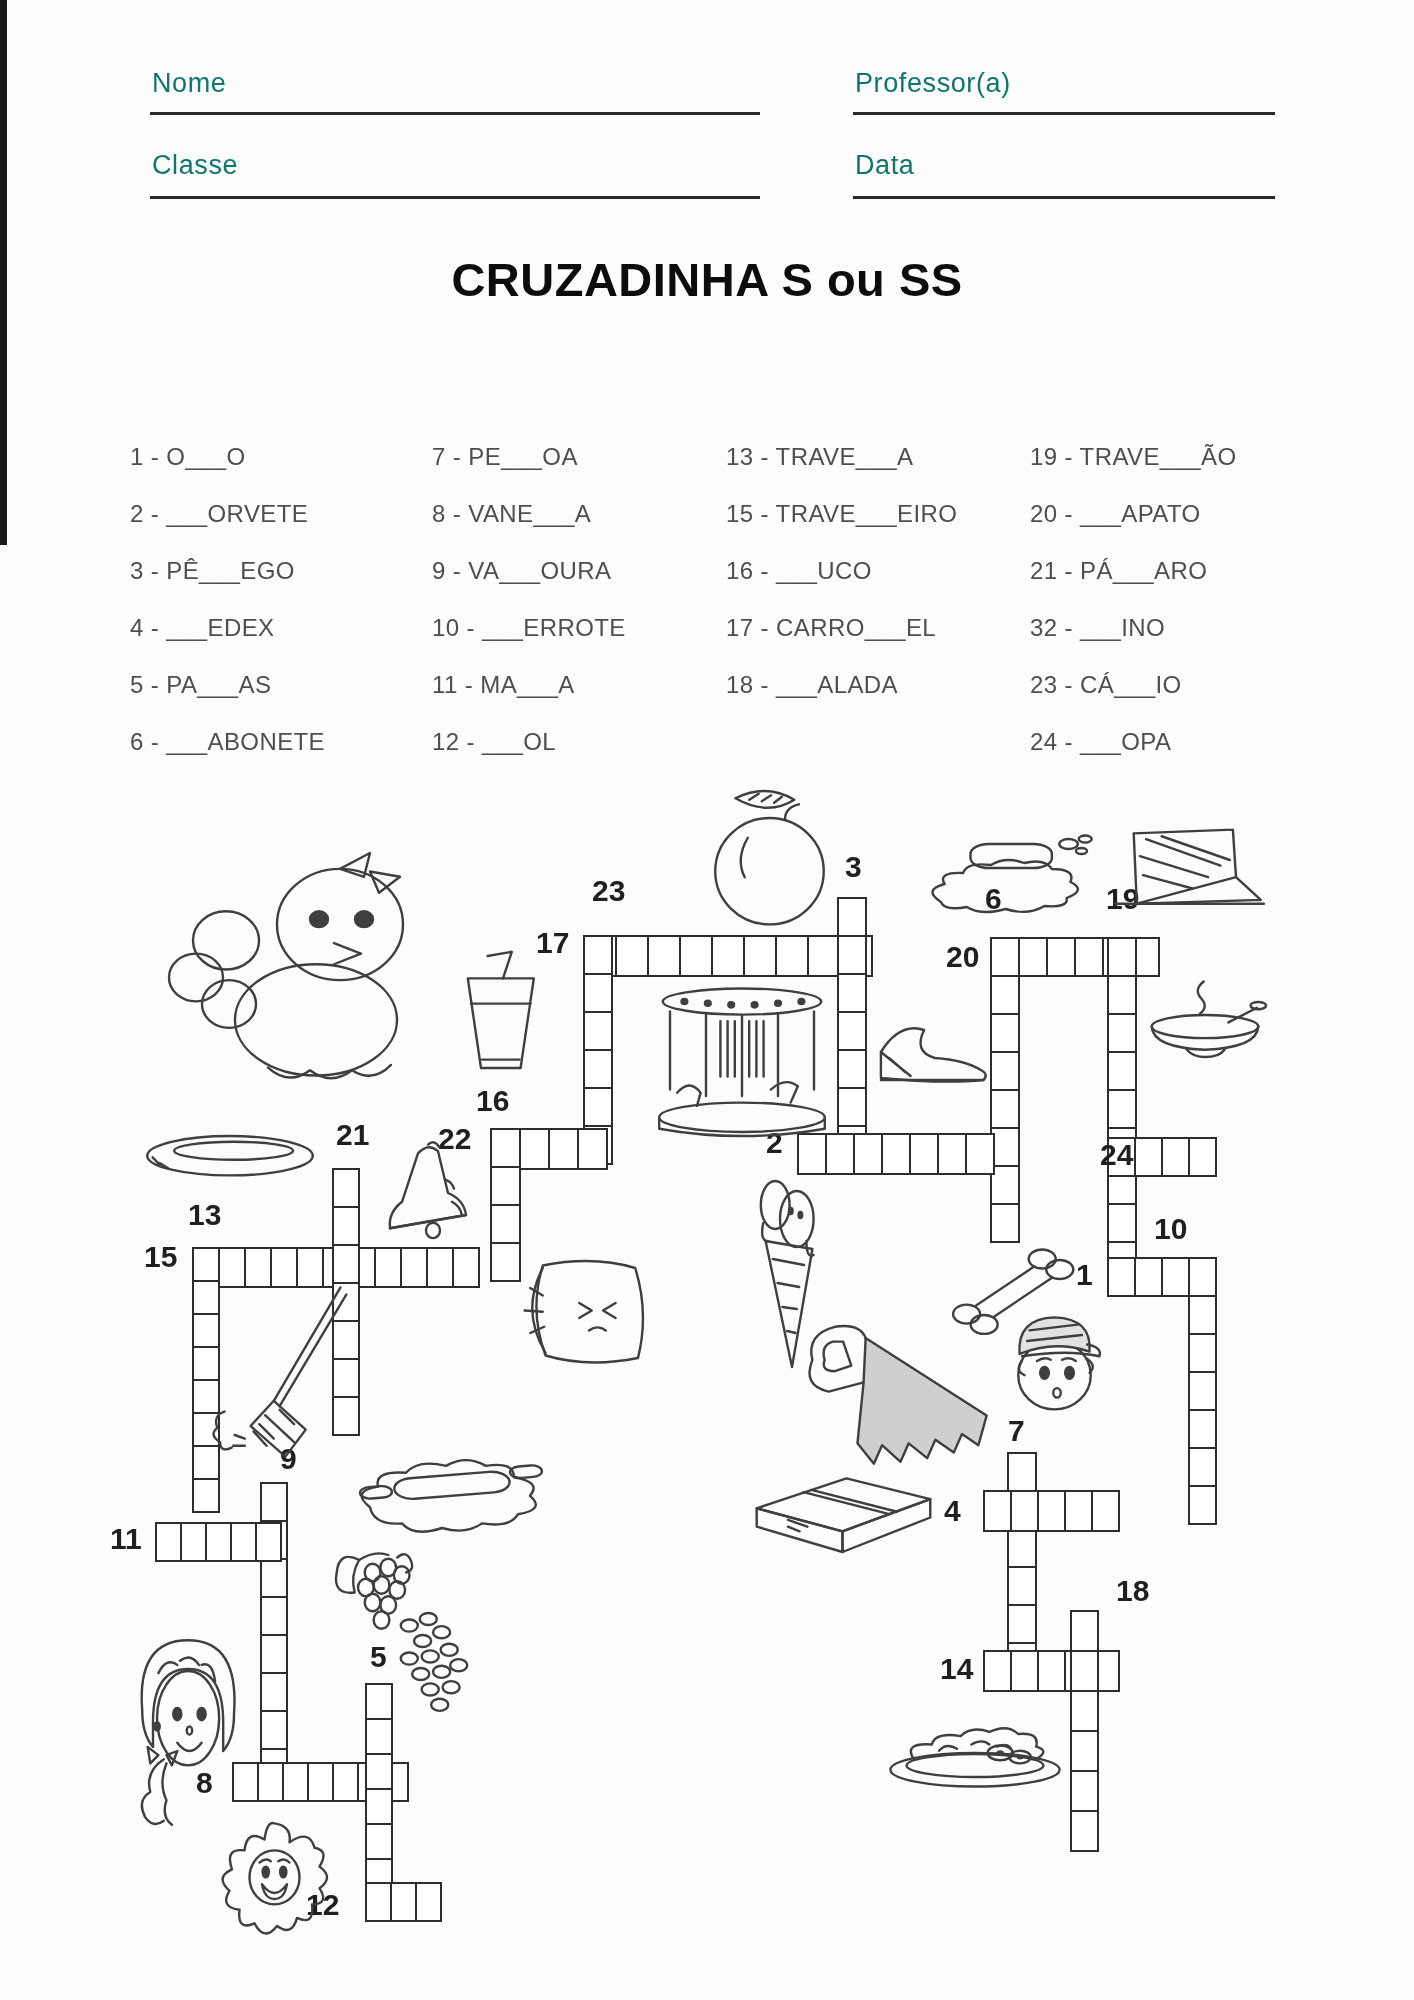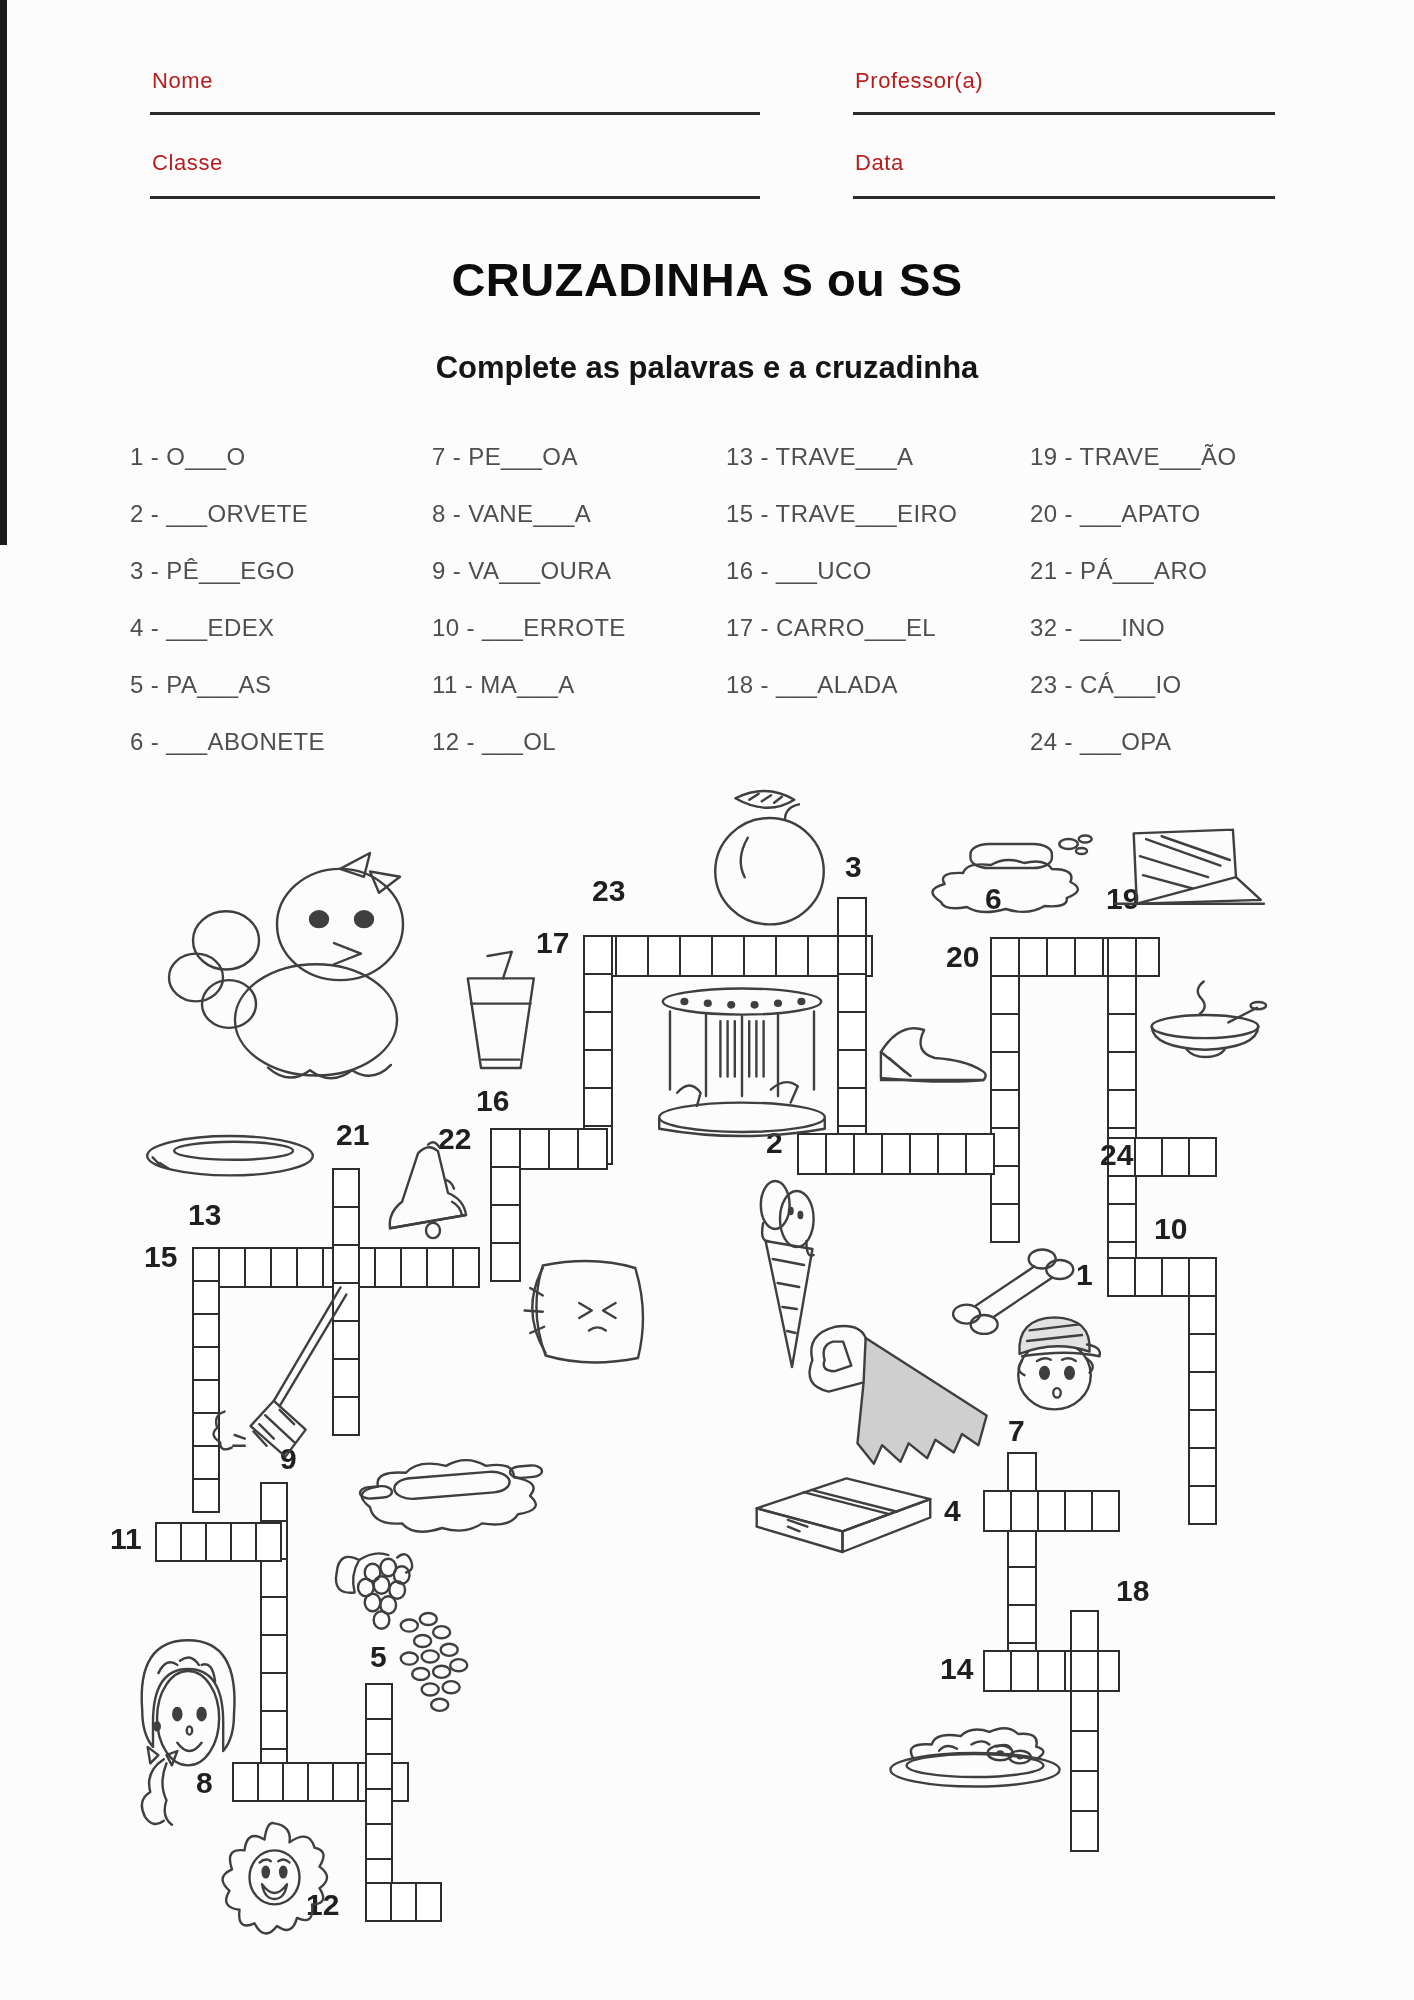--- a/index.html
+++ b/index.html
@@ -1,19 +1,19 @@
 <!DOCTYPE html>
 <html><head>
 <meta charset="utf-8">
 <style>
   html,body { margin:0; padding:0; background:#e9e9e9; }
   .page { position:relative; width:1414px; height:2000px; background:#fcfcfc;
           font-family:"Liberation Sans", sans-serif; overflow:hidden; margin:0 auto; }
   .scan-edge { position:absolute; left:0; top:0; width:7px; height:545px; background:#1a1a1a; }
-  .field-label { position:absolute; font-size:22px; color:#b91c1c; letter-spacing:.6px;text-align:center; }
+  .field-label { position:absolute; font-size:27px; color:#0f766e; letter-spacing:.6px;text-align:center; }
   .field-line { position:absolute; border-top:3px solid #2a2a2a; height:0; }
   .title { position:absolute; left:0; top:252px; width:100%; text-align:center;
            font-size:47px; font-weight:bold; color:#0c0c0c; letter-spacing:.5px; }
   .subtitle { position:absolute; left:0; top:350px; width:100%; text-align:center;
               font-size:31px; font-weight:bold; color:#151515; }
   .clues { position:absolute; left:0; top:428px; width:1414px; }
   .clue-col { position:absolute; top:0; }
   .clue-col:nth-child(1){ left:130px; } .clue-col:nth-child(2){ left:432px; }
   .clue-col:nth-child(3){ left:726px; } .clue-col:nth-child(4){ left:1030px; }
   .clue { height:57px; display:flex; align-items:center; font-size:24px; color:#4e4e4e;
@@ -38,21 +38,20 @@
   <div class="field-label" style="left:855px; top:68px;">Professor(a)</div>
   <div class="field-line" style="left:853px; top:112px; width:422px;"></div>
 
   <div class="field-label" style="left:152px; top:150px;">Classe</div>
   <div class="field-line" style="left:150px; top:196px; width:610px;"></div>
 
   <div class="field-label" style="left:855px; top:150px;">Data</div>
   <div class="field-line" style="left:853px; top:196px; width:422px;"></div>
 
   <div class="title">CRUZADINHA S ou SS</div>
-  <div class="subtitle">Complete as palavras e a cruzadinha</div>
 
   <div class="clues">
       <div class="clue-col">
         <div class="clue">1 - O___O</div>
         <div class="clue">2 - ___ORVETE</div>
         <div class="clue">3 - PÊ___EGO</div>
         <div class="clue">4 - ___EDEX</div>
         <div class="clue">5 - PA___AS</div>
         <div class="clue">6 - ___ABONETE</div>
       </div>

